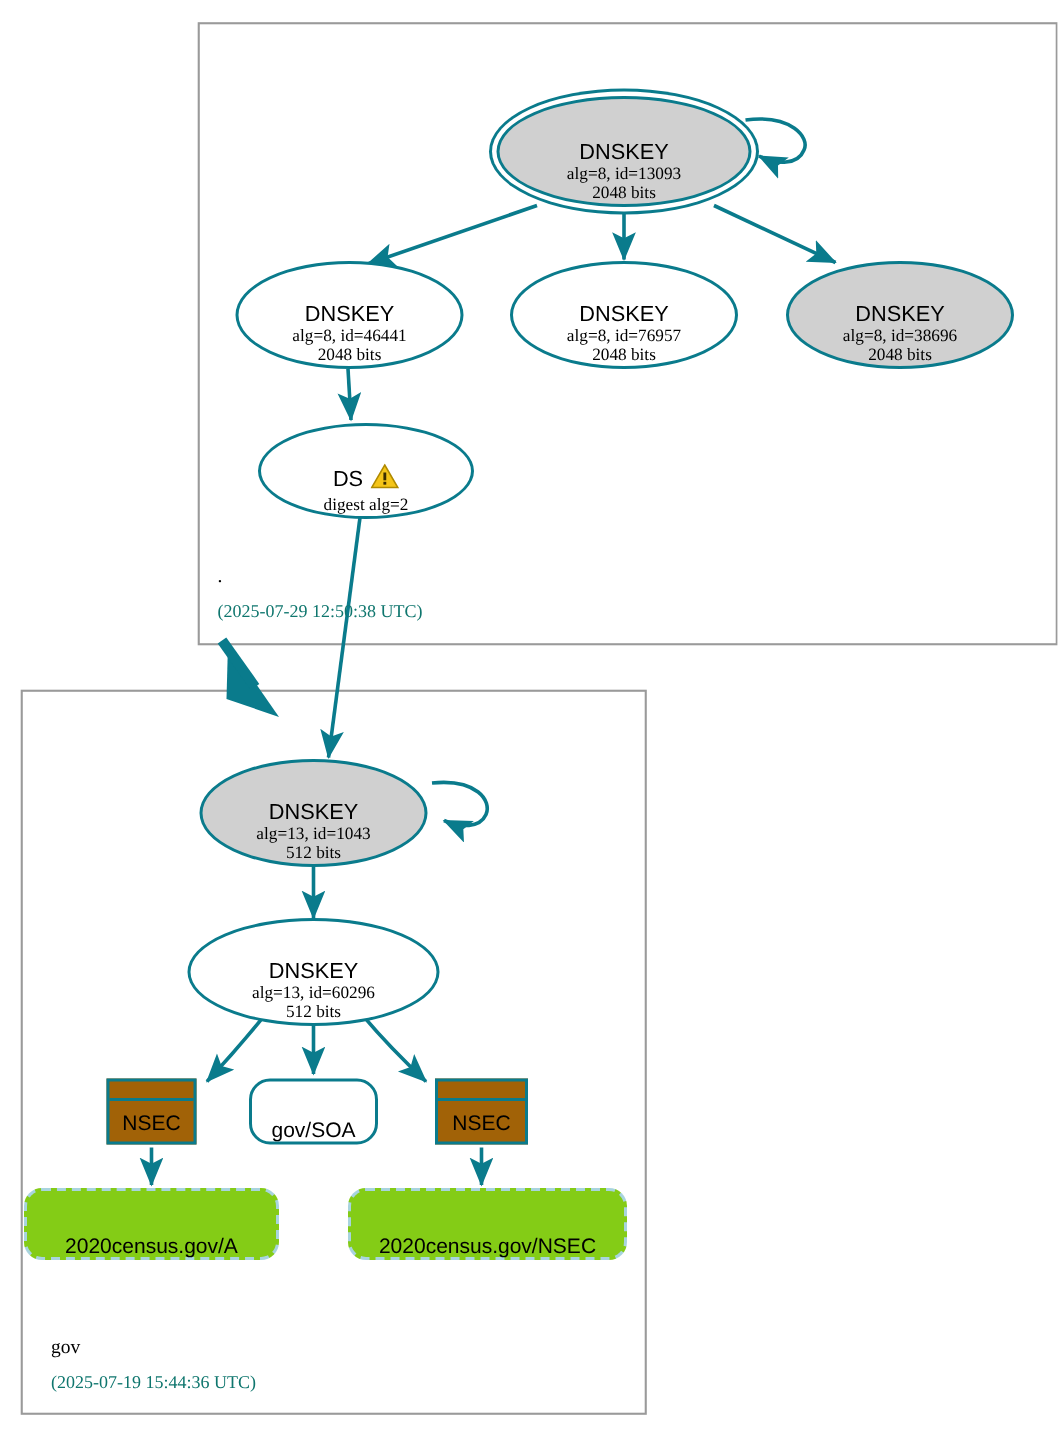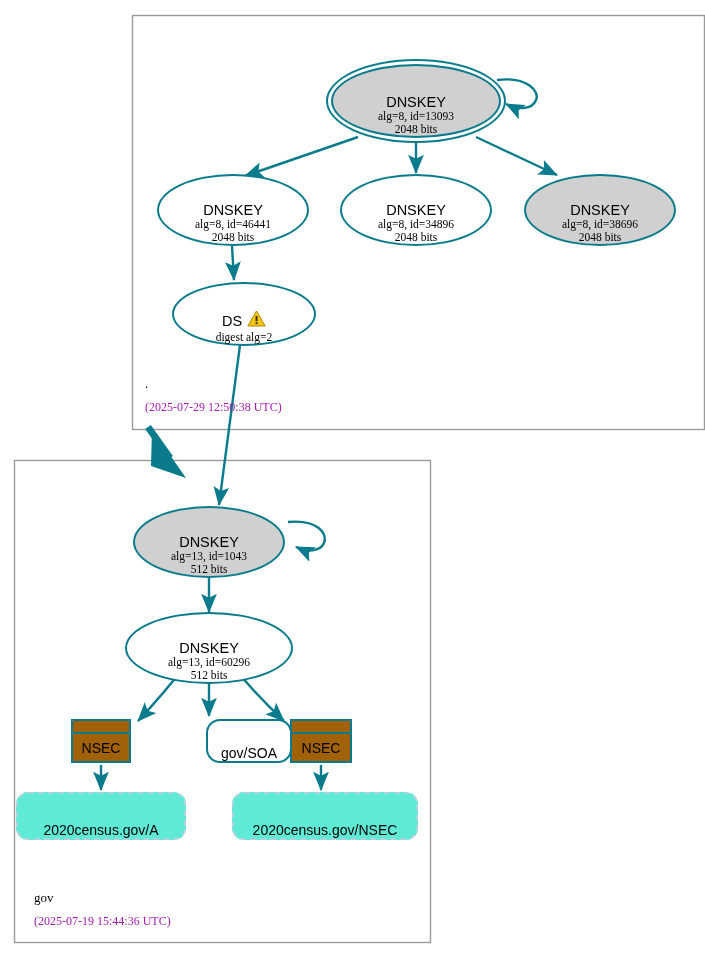--- a/index.html
+++ b/index.html
@@ -1,32 +1,32 @@
 <!DOCTYPE html>
 <html><head>
 <meta charset="utf-8">
 <style>
   html,body{margin:0;padding:0;background:#ffffff;}
   body{width:705px;height:963px;position:relative;
        font-family:"Liberation Sans",sans-serif;color:#000;}
   #canvas{position:absolute;left:0;top:0;width:705px;height:963px;}
   .zone-label{position:absolute;font-family:"Liberation Serif",serif;font-size:13px;color:#000;white-space:nowrap;}
-  .zone-time{position:absolute;font-family:"Liberation Serif",serif;font-size:12px;color:#a21caf;white-space:nowrap;}
+  .zone-time{position:absolute;font-family:"Liberation Serif",serif;font-size:12px;color:#0f766e;white-space:nowrap;}
   .node{position:absolute;display:flex;flex-direction:column;align-items:center;
         justify-content:flex-end;text-align:center;box-sizing:border-box;}
   .ellipse{border:2px solid #0a7b8c;border-radius:50%;background:#ffffff;}
   .ellipse.shaded{background:#d0d0d0;}
   .ellipse.ksk{box-shadow:0 0 0 3px #ffffff, 0 0 0 5px #0a7b8c;}
   .t1{font-family:"Liberation Sans",sans-serif;font-size:14.5px;line-height:16px;}
   .t2{font-family:"Liberation Serif",serif;font-size:11.5px;line-height:13px;}
   .rect-node{border:2px solid #0a7b8c;background:#a16207;box-sizing:border-box;}
   .rect-node .divider{width:100%;border-top:2px solid #0a7b8c;}
   .rrset-label{font-family:"Liberation Sans",sans-serif;font-size:14px;}
   .soa{border:2px solid #0a7b8c;border-radius:14px;background:#ffffff;}
-  .dashed{border:2px dashed #a8d4de;border-radius:12px;background:#5eead4;}
+  .dashed{border:2px dashed #a8d4de;border-radius:12px;background:#84cc16;}
   .warn{display:inline-block;vertical-align:middle;margin-left:5px;}
   .ds-row{display:flex;align-items:center;justify-content:center;}
 </style>
 </head>
 <body>
 
 <svg id="canvas" viewBox="0 0 705 963">
   <defs>
     <marker id="ah" markerWidth="9" markerHeight="9" refX="7.6" refY="3.3" orient="auto" markerUnits="strokeWidth">
       <path d="M0,0 L8,3.3 L0,6.6 L1.7,3.3 z" fill="#0a7b8c"></path>
@@ -82,21 +82,21 @@
 </div>
 
 <div class="node ellipse" style="left:157px;top:174px;width:152px;height:72px;">
   <div class="t1">DNSKEY</div>
   <div class="t2">alg=8, id=46441</div>
   <div class="t2">2048 bits</div>
 </div>
 
 <div class="node ellipse" style="left:340px;top:174px;width:152px;height:72px;">
   <div class="t1">DNSKEY</div>
-  <div class="t2">alg=8, id=34896</div>
+  <div class="t2">alg=8, id=76957</div>
   <div class="t2">2048 bits</div>
 </div>
 
 <div class="node ellipse shaded" style="left:524px;top:174px;width:152px;height:72px;">
   <div class="t1">DNSKEY</div>
   <div class="t2">alg=8, id=38696</div>
   <div class="t2">2048 bits</div>
 </div>
 
 <div class="node ellipse" style="left:172px;top:282px;width:144px;height:64px;">
@@ -127,21 +127,21 @@
 
 <div class="rect-node" style="position:absolute;left:71px;top:719px;width:60px;height:44px;
             display:flex;flex-direction:column;">
   <div style="height:11px;"></div>
   <div class="divider"></div>
   <div style="flex:1;display:flex;align-items:center;justify-content:center;">
     <span class="rrset-label">NSEC</span>
   </div>
 </div>
 
-<div class="node soa" style="left:166px;top:719px;width:86px;height:44px;margin-left:40px;">
+<div class="node soa" style="left:166px;top:719px;width:86px;height:44px;">
   <span class="rrset-label">gov/SOA</span>
 </div>
 
 <div class="rect-node" style="position:absolute;left:290px;top:719px;width:62px;height:44px;
             display:flex;flex-direction:column;">
   <div style="height:11px;"></div>
   <div class="divider"></div>
   <div style="flex:1;display:flex;align-items:center;justify-content:center;">
     <span class="rrset-label">NSEC</span>
   </div>

